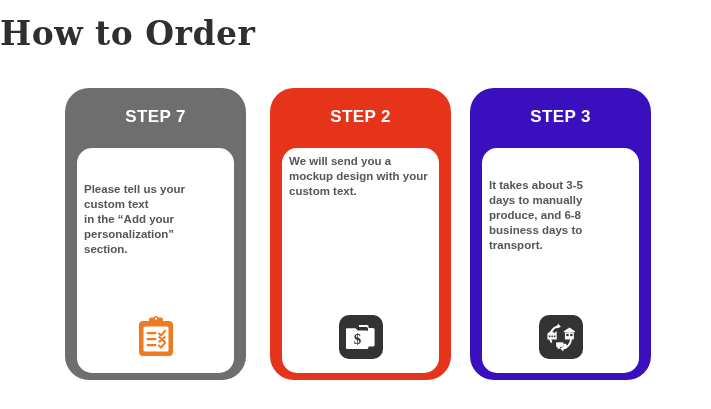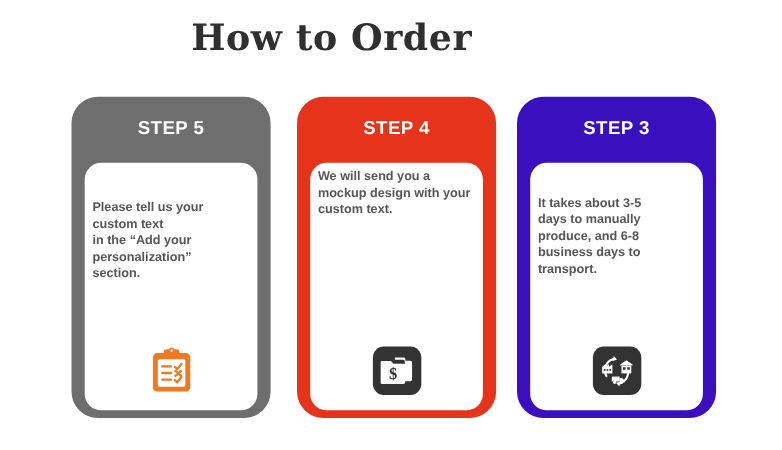--- a/index.html
+++ b/index.html
@@ -14,21 +14,21 @@
     overflow: hidden;
     position: relative;
   }
 
   
   #page-title {
     position: absolute;
     left: 0;
     top: 14px;
     width: 603px;
-    text-align: center;
+    text-align: left;
     font-family: "DejaVu Serif", serif;
     font-weight: bold;
     font-size: 33px;
     letter-spacing: 0.5px;
     color: #2f2f2f;
     white-space: nowrap;
   }
 
   
   #cards {
@@ -126,21 +126,21 @@
   }
 </style>
 </head>
 <body style="background: rgb(255, 255, 255);">
 
 <div id="page-title">How to Order</div>
 
 <div id="cards">
 
   <div class="card c0" style="background: rgb(110, 110, 110);">
-    <div class="step-label">STEP 5</div>
+    <div class="step-label">STEP 7</div>
     <div class="inner-panel" style="border-color: rgb(110, 110, 110);">
       <div class="body-text" style="color: rgb(86, 86, 86);">
         <p>Please tell us your<br>custom text<br>in the “Add your<br>personalization”<br>section.</p>
       </div>
       <div class="icon-slot">
         <div class="icon-plain">
           <svg width="40" height="42" viewBox="0 0 40 42" aria-hidden="true">
 
             <rect x="3" y="5" width="34" height="35" rx="4" fill="#EE7B22"></rect>
             <rect x="7.5" y="10.5" width="25" height="25" rx="1.5" fill="#FFFFFF"></rect>
@@ -158,21 +158,21 @@
             <path d="M23.4 21.2 L28.6 25.6 M28.6 21.2 L23.4 25.6" stroke="#EE7B22" stroke-width="2.1" fill="none" stroke-linecap="round"></path>
 
             <path d="M23 29.6 L25 31.6 L29 26.8" stroke="#EE7B22" stroke-width="2.1" fill="none" stroke-linecap="round" stroke-linejoin="round"></path>
           </svg>
         </div>
       </div>
     </div>
   </div>
 
   <div class="card c1" style="background: rgb(229, 52, 26);">
-    <div class="step-label">STEP 4</div>
+    <div class="step-label">STEP 2</div>
     <div class="inner-panel" style="border-color: rgb(229, 52, 26);">
       <div class="body-text" style="color: rgb(86, 86, 86);">
         <p>We will send you a<br>mockup design with your<br>custom text.</p>
       </div>
       <div class="icon-slot">
         <div class="icon-tile" style="background: rgb(51, 51, 51);">
           <svg width="30" height="30" viewBox="0 0 30 30" aria-hidden="true">
 
             <path d="M13 3 h8 a1.6 1.6 0 0 1 1.6 1.6 V6 h4.4 a1.6 1.6 0 0 1 1.6 1.6 V23 a1.6 1.6 0 0 1 -1.6 1.6 H22 V6.6 a1.6 1.6 0 0 0 -1.6 -1.6 H13 Z" fill="#FFFFFF"></path>
 

